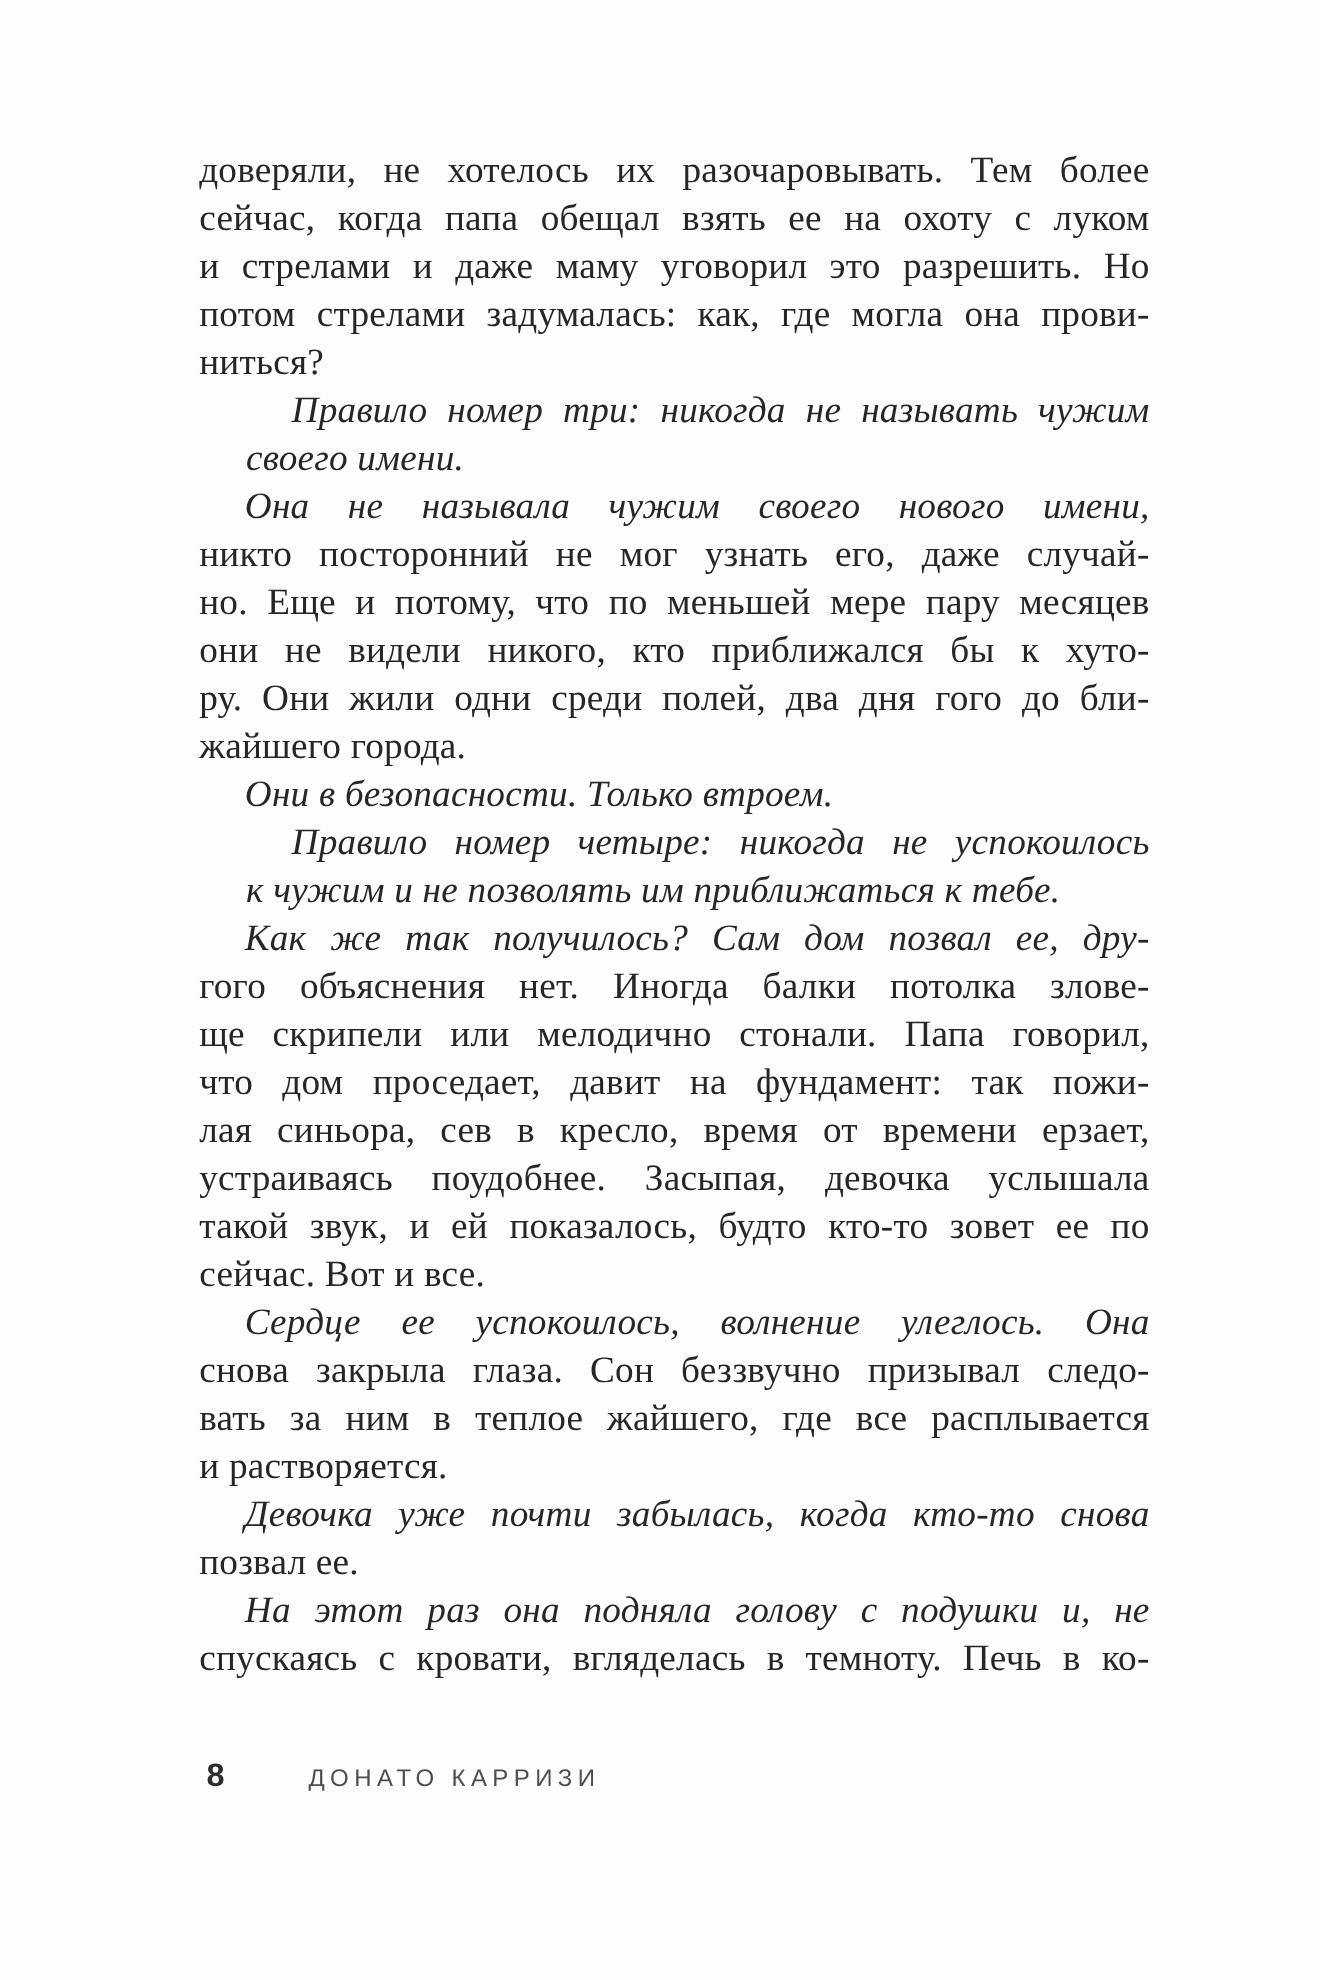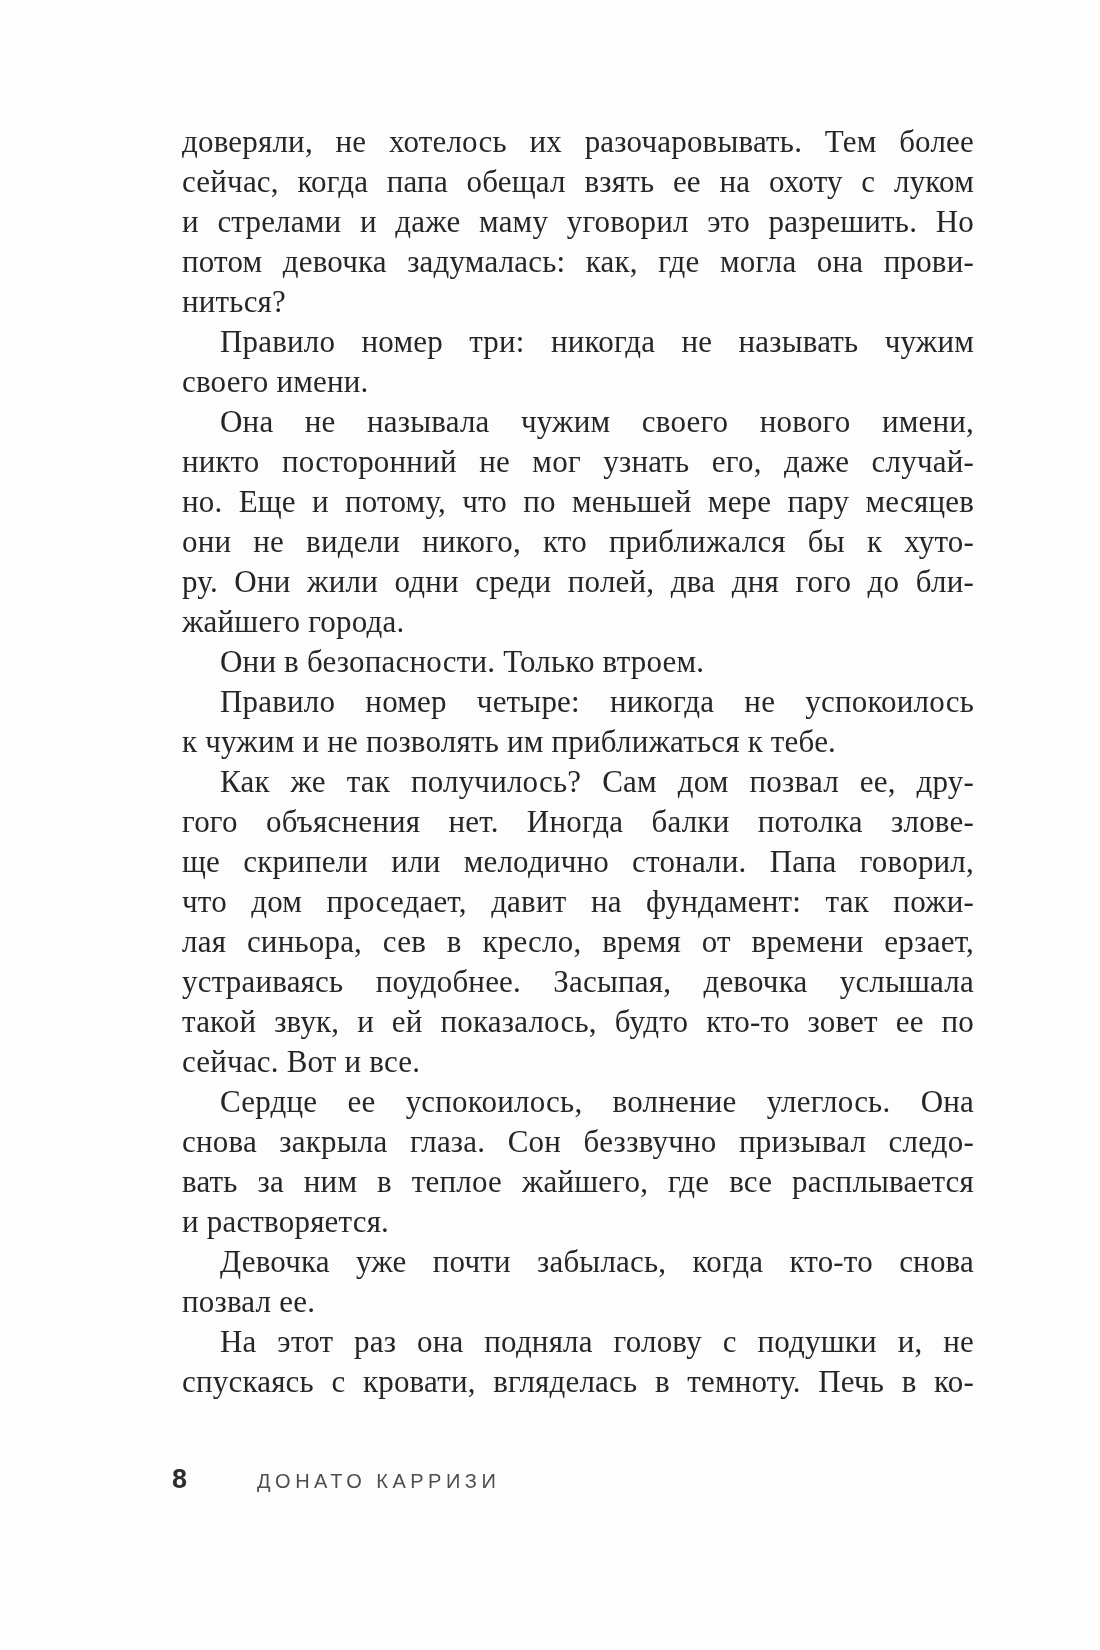--- a/index.html
+++ b/index.html
@@ -10,42 +10,45 @@
   .page {
     position: relative;
     width: 1100px;
     height: 1650px;
     background: #fdfdfd;
     overflow: hidden;
     font-family: "Liberation Serif", serif;
   }
   .text-block {
     position: absolute;
-    left: 182px;
+    left: 166px;
     top: 122px;
     width: 792px;
   }
   .paragraph {
     margin: 0;
   }
   .paragraph.italic .line {
+    font-style: italic;
+    margin-left: 39px;
   }
   .line {
     font-size: 31px;
     line-height: 40px;
     color: #262626;
     text-align: justify;
     text-align-last: justify;
     letter-spacing: 0.2px;
   }
   .line.last {
     text-align-last: left;
   }
   .line.indent {
     text-indent: 38px;
+    font-style: italic;
   }
   .footer {
     position: absolute;
     left: 172px;
     top: 1464px;
     display: flex;
     align-items: baseline;
     gap: 28px;
     font-family: "Liberation Sans", sans-serif;
   }
@@ -65,21 +68,21 @@
 </head>
 <body>
 
 <div class="page">
 
   <div class="text-block">
       <div class="paragraph">
         <div class="line">доверяли, не хотелось их разочаровывать. Тем более</div>
         <div class="line">сейчас, когда папа обещал взять ее на охоту с луком</div>
         <div class="line">и стрелами и даже маму уговорил это разрешить. Но</div>
-        <div class="line">потом девочка задумалась: как, где могла она прови-</div>
+        <div class="line">потом стрелами задумалась: как, где могла она прови-</div>
         <div class="line last">ниться?</div>
       </div>
       <div class="paragraph italic">
         <div class="line indent">Правило номер три: никогда не называть чужим</div>
         <div class="line last">своего имени.</div>
       </div>
       <div class="paragraph">
         <div class="line indent">Она не называла чужим своего нового имени,</div>
         <div class="line">никто посторонний не мог узнать его, даже случай-</div>
         <div class="line">но. Еще и потому, что по меньшей мере пару месяцев</div>

